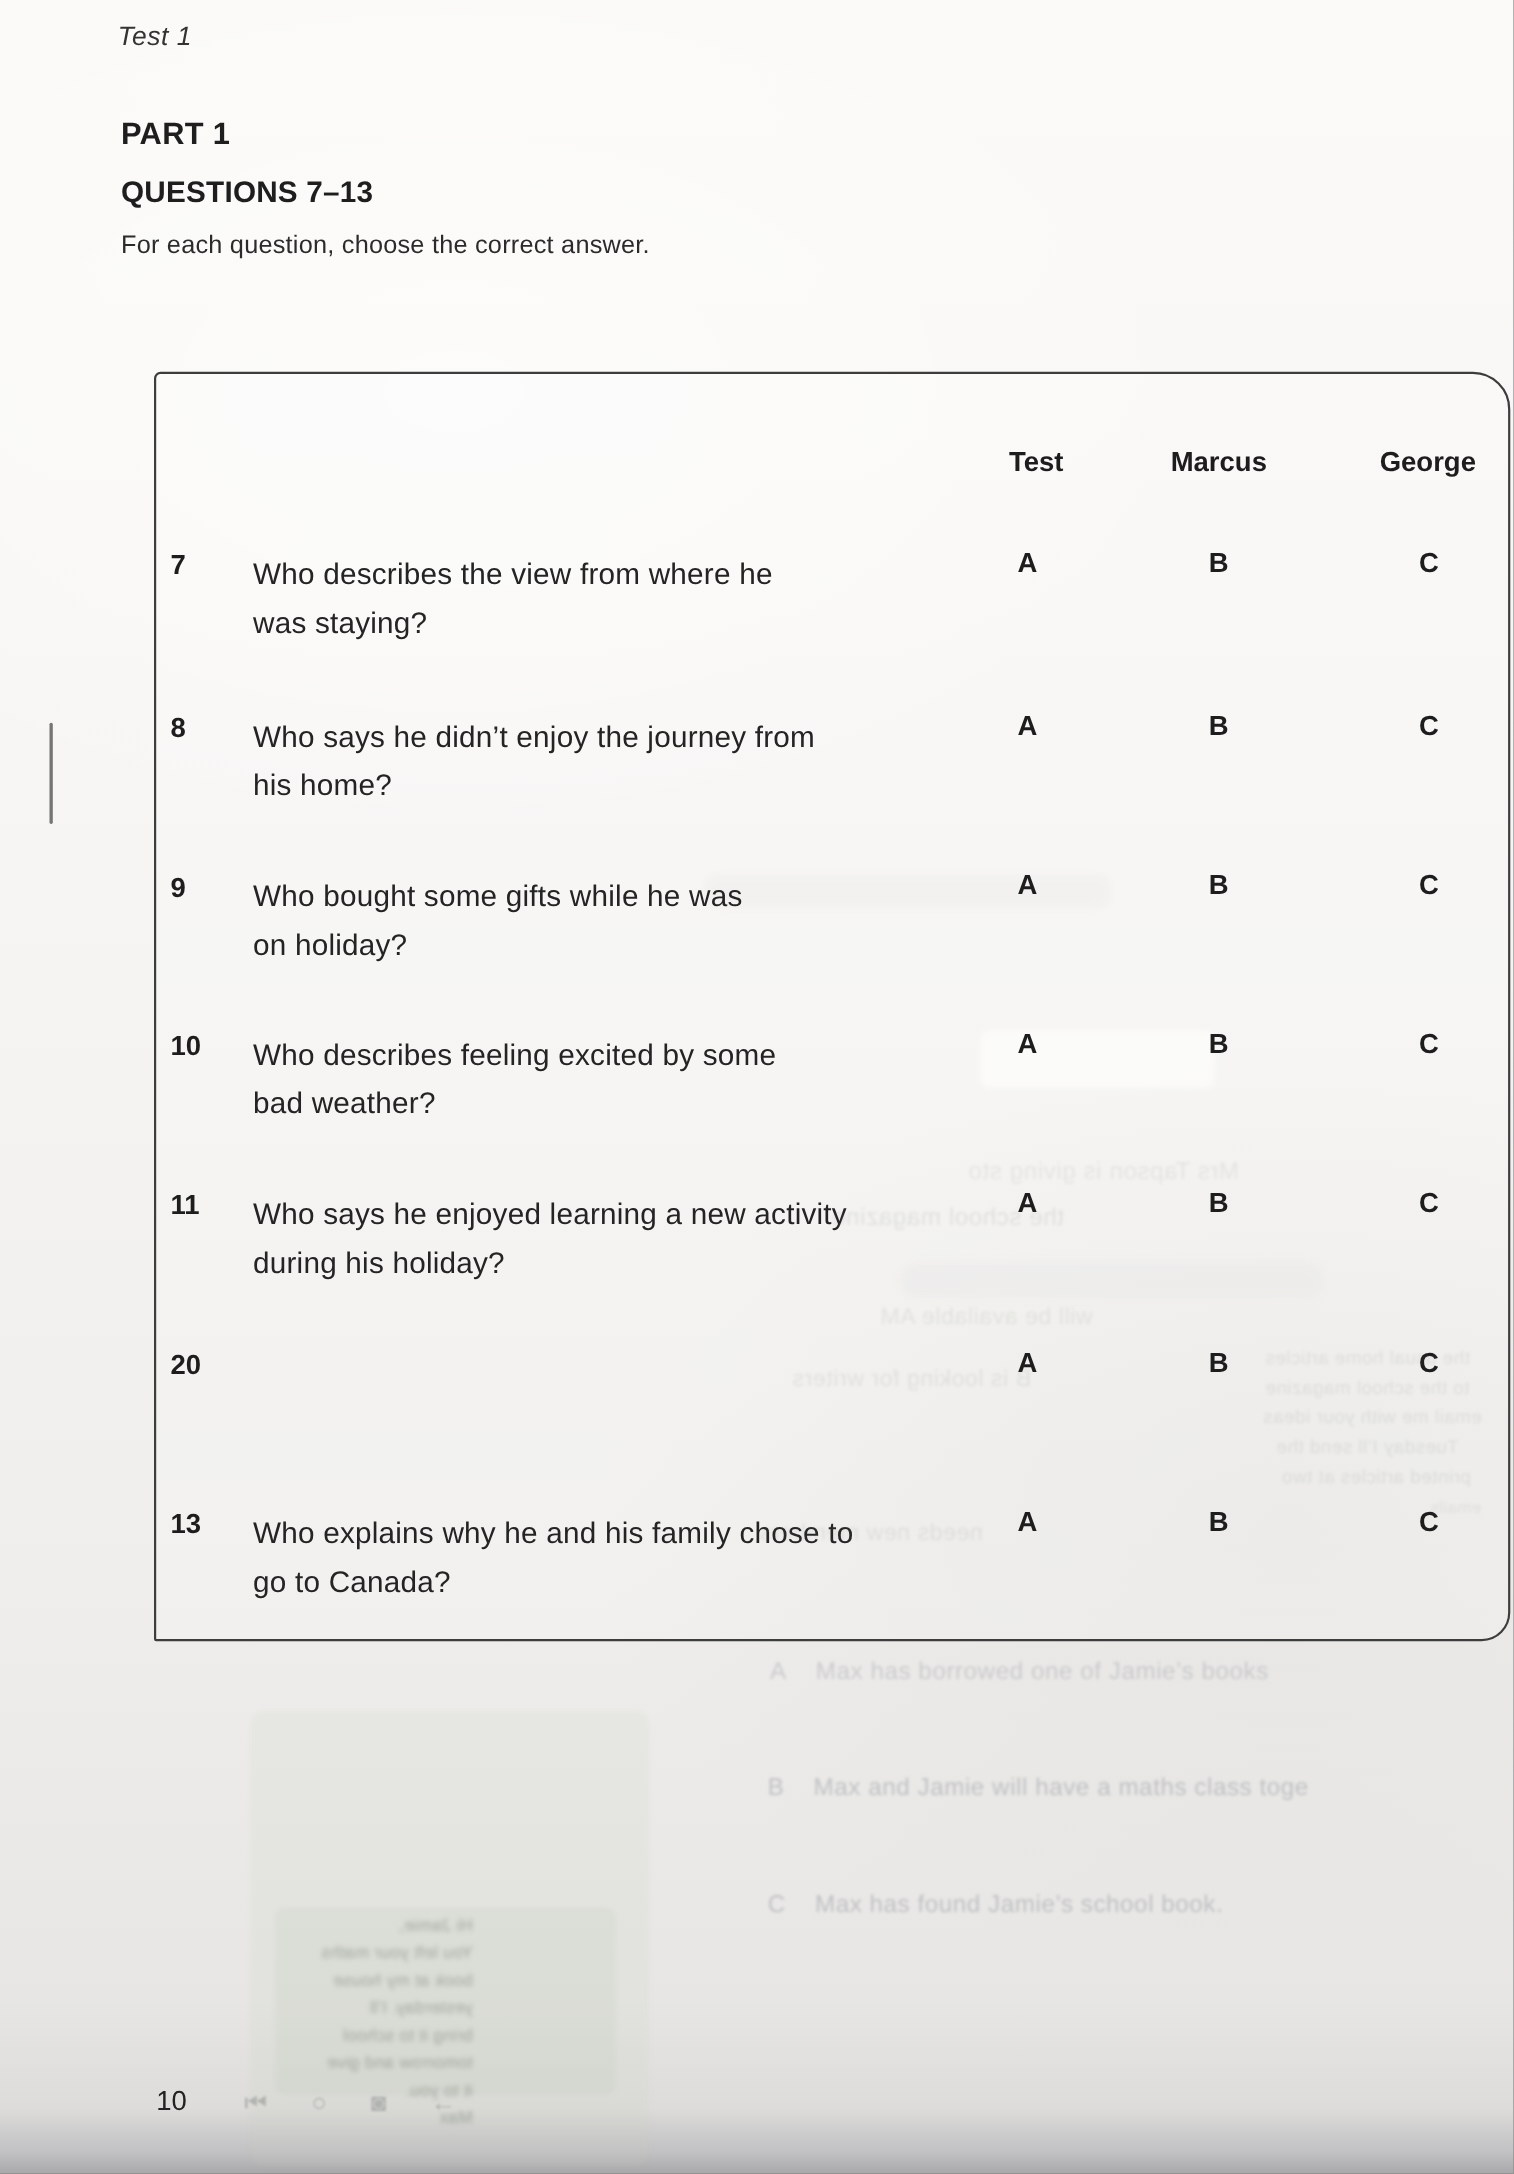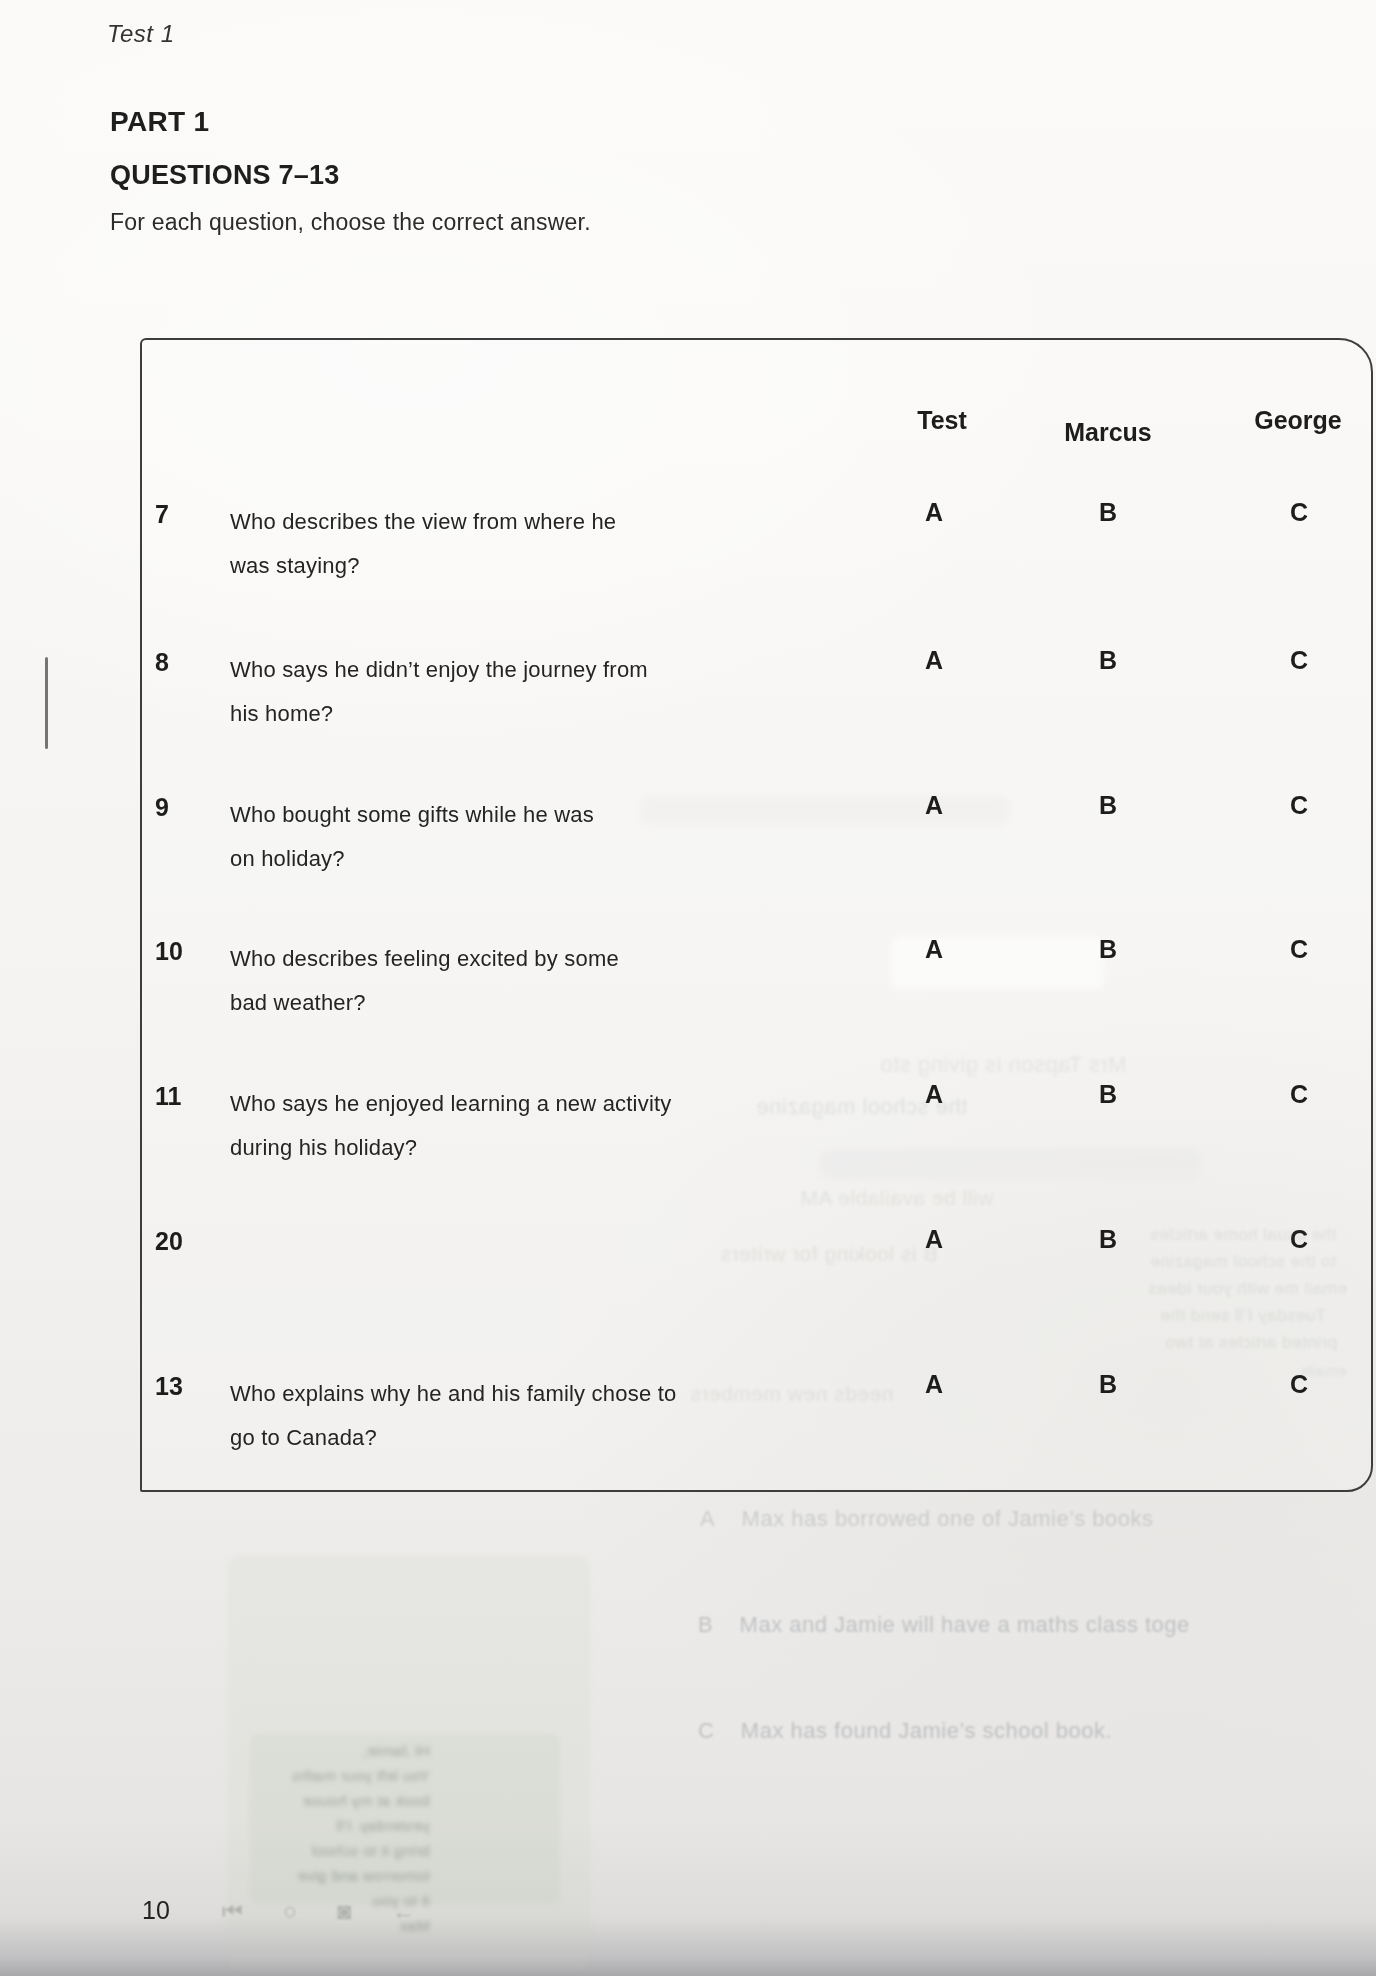--- a/index.html
+++ b/index.html
@@ -23,21 +23,21 @@
   
   .answer-box{
     left:140px;top:338px;width:1233px;height:1154px;box-sizing:border-box;
     border:2.5px solid #3d3d3d;border-radius:6px 34px 26px 2px;
     background:rgba(255,255,255,.18);
   }
   .col-header{position:absolute;top:66px;transform:translateX(-50%);
     font-size:25px;font-weight:bold;color:#1d1d1d;white-space:nowrap;}
   .q-row{position:absolute;left:0;width:100%;height:120px;}
   .q-num{position:absolute;left:13px;top:0;width:58px;font-size:25px;font-weight:bold;color:#1d1d1d;}
-  .q-text{position:absolute;left:88px;top:0;width:600px;font-size:22px;line-height:44px;color:#242424;letter-spacing:.2px;}
+  .q-text{position:absolute;left:88px;top:0;width:600px;font-size:27px;line-height:44px;color:#242424;letter-spacing:.2px;}
   .q-opt{position:absolute;top:-2px;transform:translateX(-50%);font-size:25px;font-weight:bold;color:#1d1d1d;}
   
   .bt{position:absolute;white-space:nowrap;pointer-events:none;color:#6c7280;}
   .bt-line{filter:blur(1.3px);font-size:22px;letter-spacing:.5px;}
   .bt-mirror{transform:scaleX(-1);filter:blur(1.6px);letter-spacing:.5px;color:#707a72;}
   .smudge{position:absolute;pointer-events:none;border-radius:10px;}
   .phone-bleed{left:228px;top:1556px;width:362px;height:414px;pointer-events:none;
     background:rgba(196,204,190,.16);border-radius:12px;filter:blur(2px);}
   .phone-inner{position:absolute;left:22px;top:178px;width:310px;height:170px;
     background:rgba(185,195,180,.18);border-radius:10px;}
@@ -57,21 +57,21 @@
   <div class="abs instruction">For each question, choose the correct answer.</div>
   <div class="abs stray-mark"></div>
 
   <div class="smudge" style="left:640px;top:795px;width:370px;height:30px;background:rgba(160,165,170,.08);filter:blur(5px);"></div>
   <div class="smudge" style="left:890px;top:936px;width:215px;height:54px;background:rgba(255,255,255,.55);filter:blur(3px);"></div>
   <div class="smudge" style="left:820px;top:1150px;width:380px;height:28px;background:rgba(170,175,180,.07);filter:blur(5px);"></div>
 
   <div class="abs answer-box">
     <div id="col-headers">
         <span class="col-header" style="left: 800px;">Test</span>
-        <span class="col-header" style="left: 966px; margin-top: 12px;">Marcus</span>
+        <span class="col-header" style="left: 966px;">Marcus</span>
         <span class="col-header" style="left: 1156px;">George</span>
       </div>
     <div id="rows-container">
         <div class="q-row" style="top: 160px;">
           <div class="q-num">7</div>
           <div class="q-text">Who describes the view from where he<br>was staying?</div>
           <span class="q-opt" style="left: 792px;">A</span>
           <span class="q-opt" style="left: 966px;">B</span>
           <span class="q-opt" style="left: 1157px;">C</span>
         </div>

